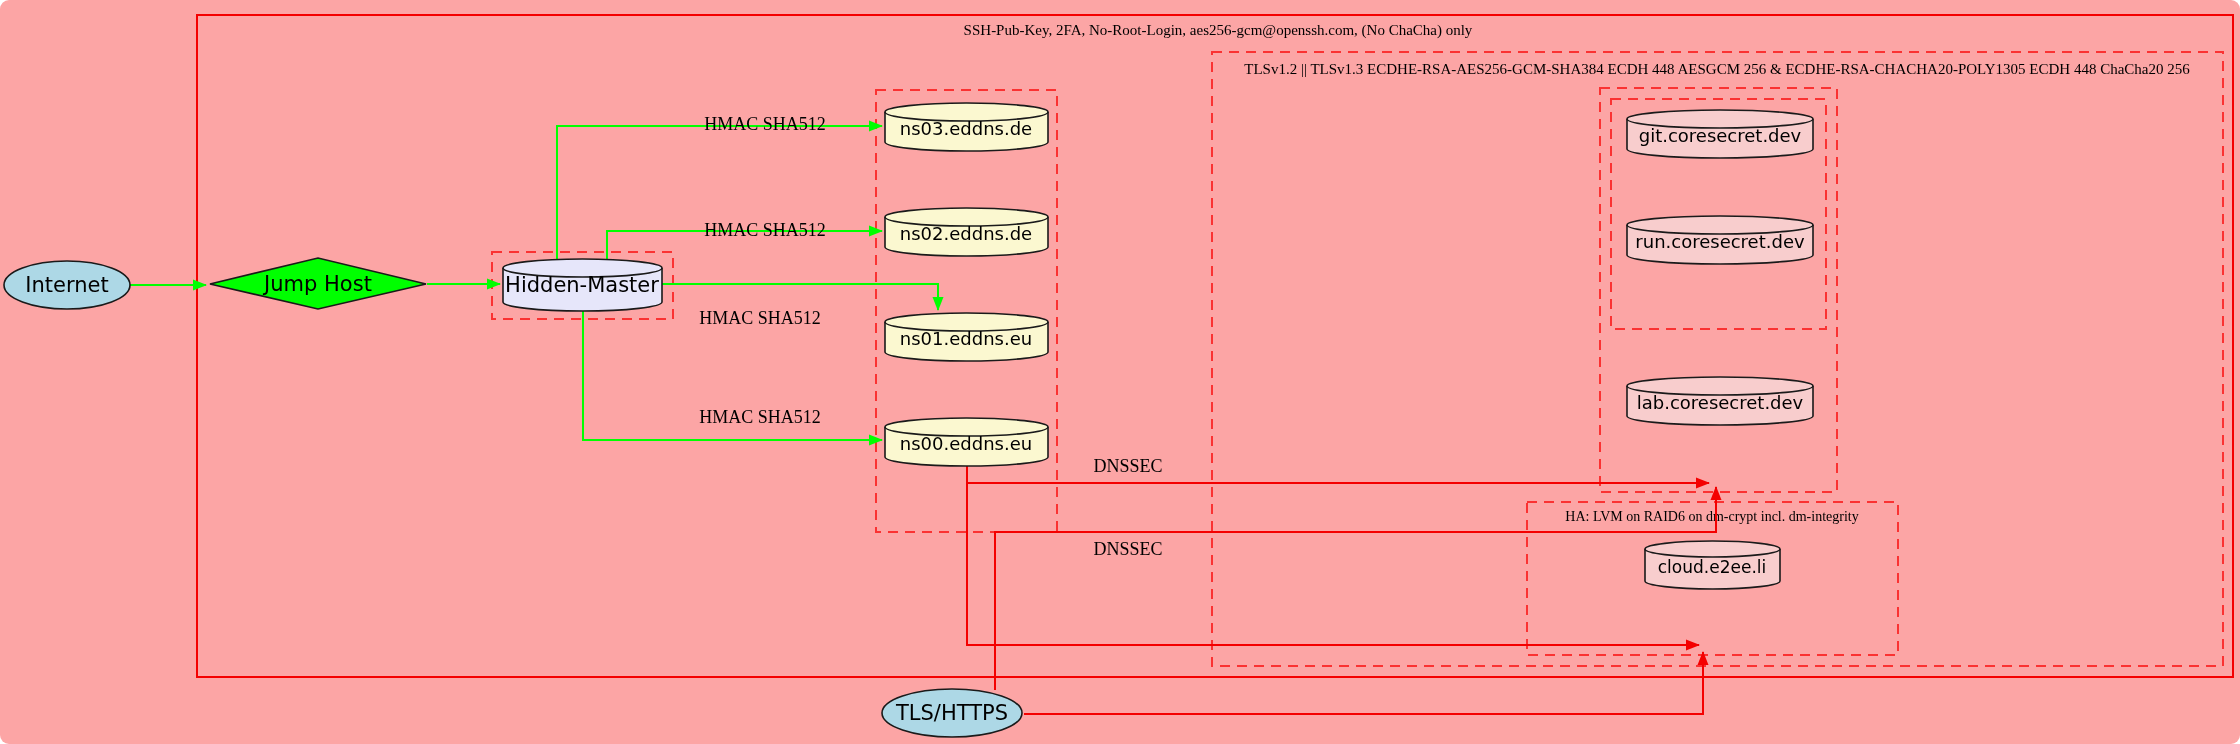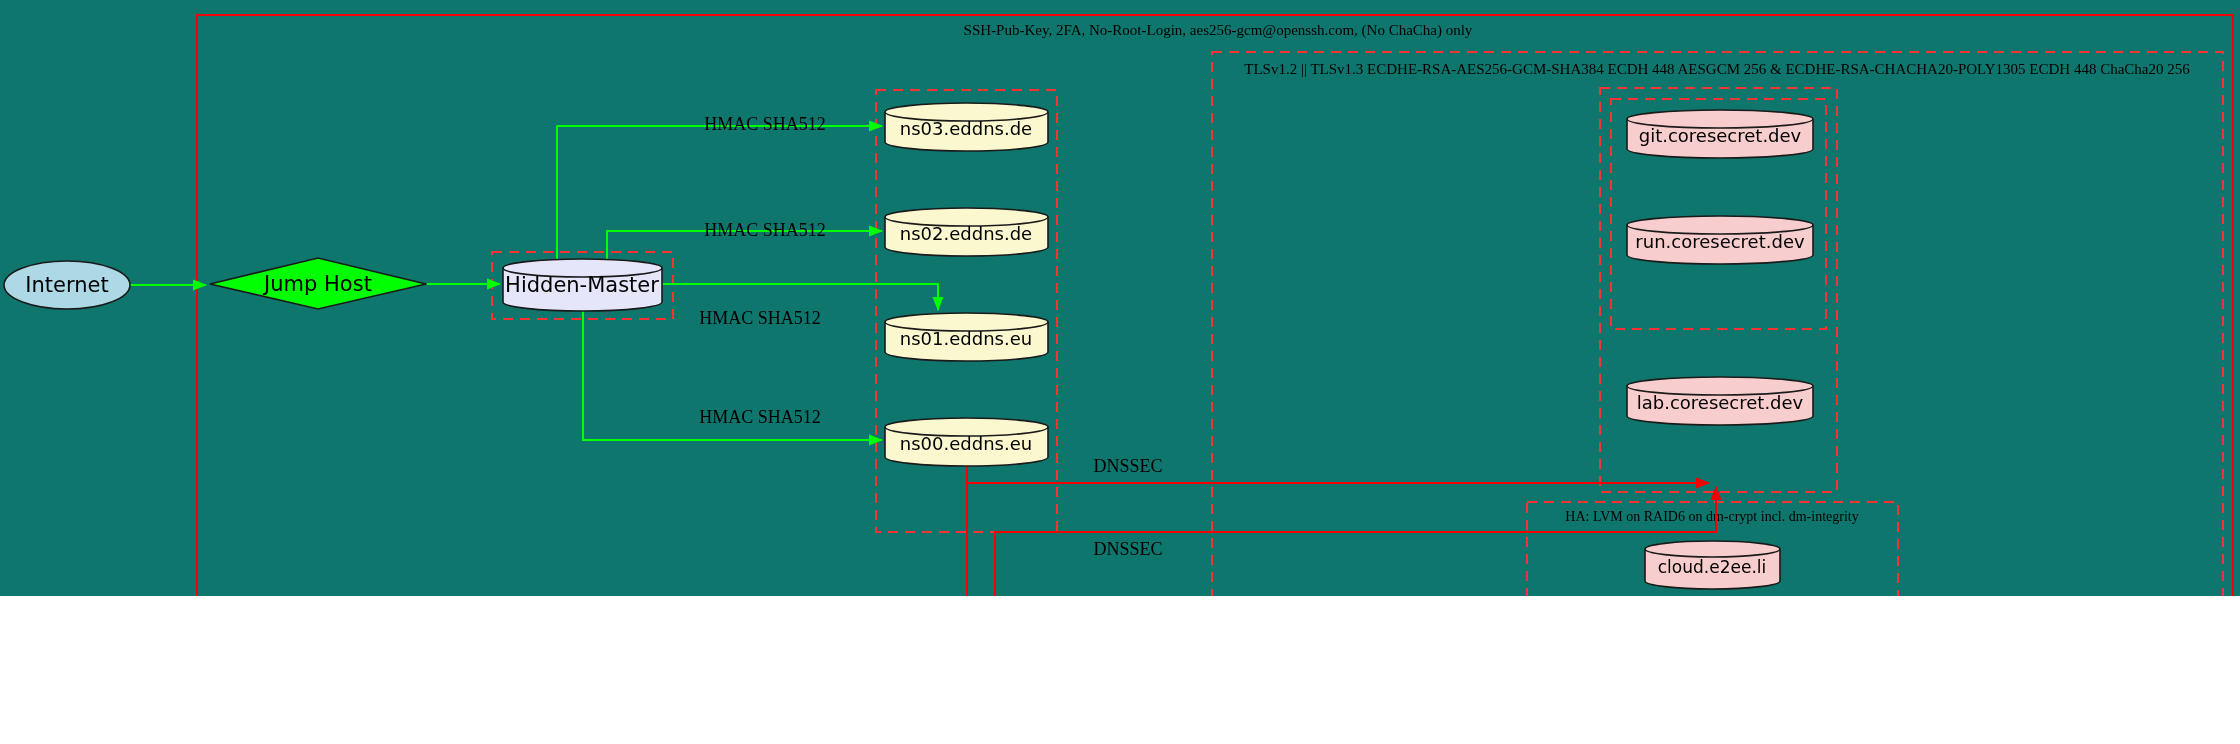--- a/index.html
+++ b/index.html
@@ -1,16 +1,16 @@
 <!DOCTYPE html>
 <html><head>
 <meta charset="utf-8">
 <style>
   html,body{margin:0;padding:0;background:#ffffff;}
-  .canvas-wrap{position:relative;width:2240px;height:596px;background:#0f766e;overflow:hidden;}
+  .canvas-wrap{position:relative;width:2240px;height:744px;background:#fca5a5;overflow:hidden;border-radius:9px;}
   svg{display:block;}
   text{fill:#000;}
   .node-label{font-family:"DejaVu Sans","Liberation Sans",sans-serif;}
   .edge-label{font-family:"Liberation Serif","DejaVu Serif",serif;font-size:18px;}
   .cluster-label{font-family:"Liberation Serif","DejaVu Serif",serif;}
   .shape{stroke:#1a1a1a;stroke-width:1.6;}
   .rim{fill:none;stroke:#1a1a1a;stroke-width:1.6;}
   .cluster-dashed{fill:none;stroke:#fa3232;stroke-width:2;stroke-dasharray:10 7;}
   .cluster-solid{fill:none;stroke:#f40000;stroke-width:2;}
   .edge-green{fill:none;stroke:#00ff00;stroke-width:2;}

